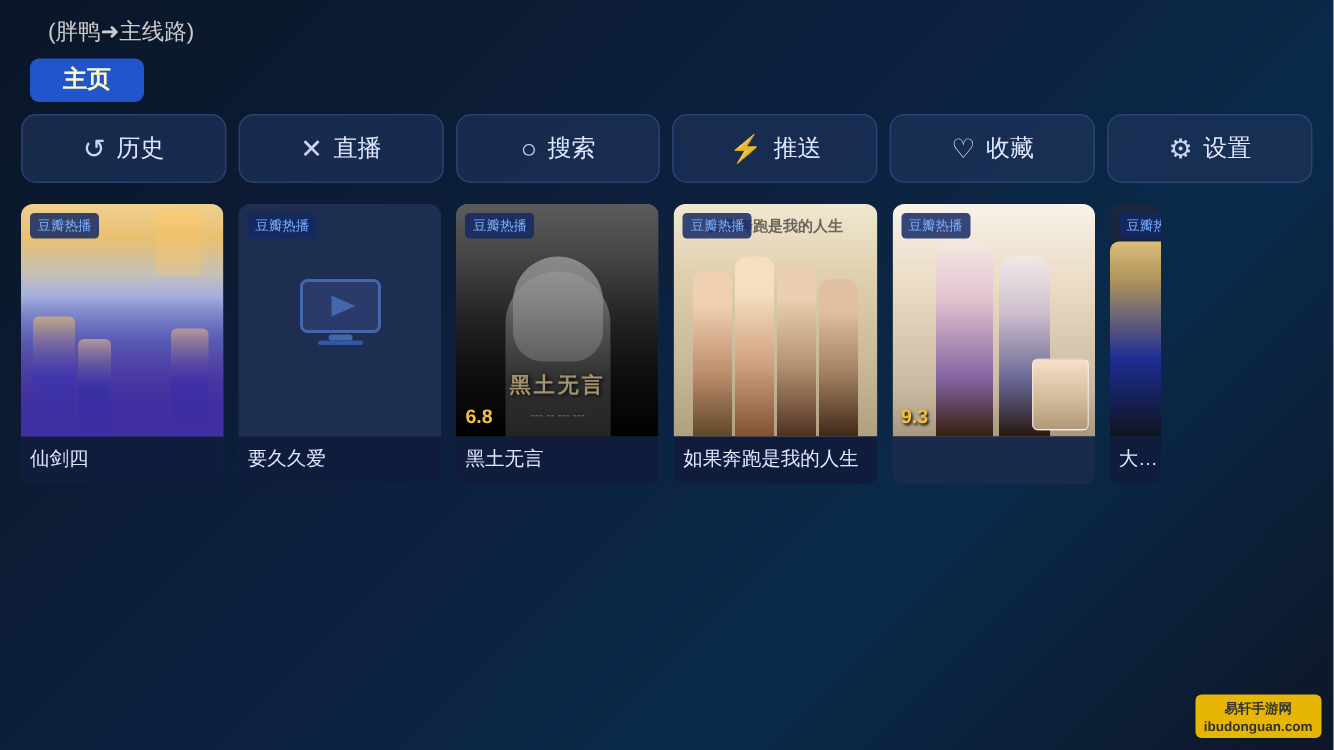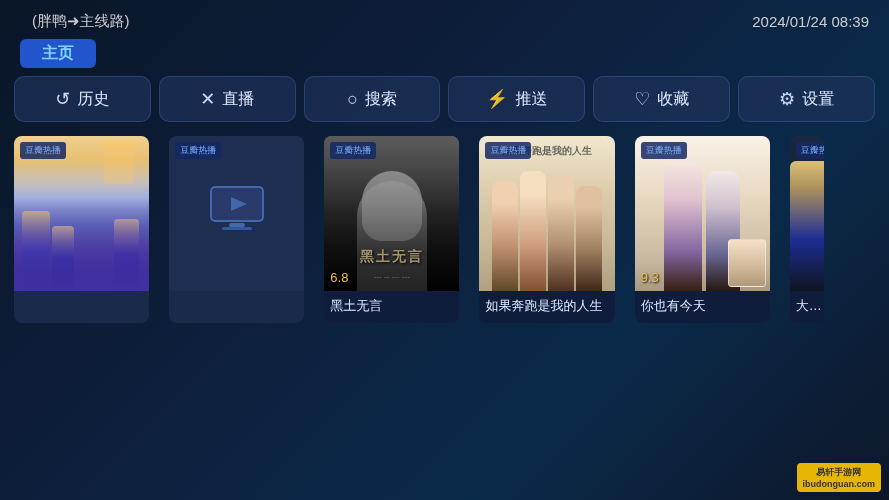--- a/index.html
+++ b/index.html
@@ -29,21 +29,21 @@
       color: #ccc;
     }
 
     
     .home-tab-row {
       padding: 0 20px 8px 20px;
     }
     .home-tab {
       display: inline-block;
       background: #2255cc;
-      color: #7dd3fc;
+      color: #fef9c3;
       font-size: 16px;
       padding: 4px 22px;
       border-radius: 6px;
       font-weight: bold;
     }
 
     
     .nav-bar {
       display: flex;
       gap: 8px;
@@ -64,21 +64,21 @@
       color: #e0e8ff;
     }
     .nav-icon {
       font-size: 18px;
       opacity: 0.9;
     }
 
     
     .content-row {
       display: flex;
-      gap: 20px;
+      gap: 10px;
       padding: 0 14px;
       overflow: hidden;
     }
     .card {
       flex: 0 0 calc((889px - 28px - 50px) / 6);
       width: calc((889px - 28px - 50px) / 6);
       border-radius: 8px;
       overflow: hidden;
       position: relative;
       background: #1a2a4a;
@@ -107,21 +107,21 @@
       padding: 2px 5px;
       border-radius: 3px;
       white-space: nowrap;
     }
     .card-rating {
       position: absolute;
       bottom: 6px;
       left: 6px;
       color: #f0c040;
       font-size: 13px;
-      font-weight: normal;
+      font-weight: bold;
       text-shadow: 1px 1px 2px #000;
     }
     .card-title {
       padding: 6px 6px 8px 6px;
       font-size: 13px;
       color: #e0e8ff;
       white-space: nowrap;
       overflow: hidden;
       text-overflow: ellipsis;
       background: rgba(10,20,50,0.6);
@@ -171,21 +171,20 @@
     .scene-ht {
       background: linear-gradient(180deg, #606060 0%, #404040 30%, #202020 60%, #101010 100%);
       position: relative;
     }
   </style>
 </head>
 <body>
 
 <div class="header">
   <span class="header-left">(胖鸭➜主线路)</span>
-  <span class="header-right">2024/01/24 08:39</span>
 </div>
 
 <div class="home-tab-row">
   <div class="home-tab">主页</div>
 </div>
 
 <div class="nav-bar">
   <div class="nav-item">
     <span class="nav-icon">↺</span>
     <span>历史</span>
@@ -222,37 +221,39 @@
 
         <div style="position:absolute;bottom:0;left:8px;width:28px;height:80px;background:linear-gradient(0deg,#2020a0,#4040c0 50%,#e0c080 100%);border-radius:4px 4px 0 0;opacity:0.9;"></div>
         <div style="position:absolute;bottom:0;left:38px;width:22px;height:65px;background:linear-gradient(0deg,#1010a0,#3030b0 50%,#f0d090 100%);border-radius:4px 4px 0 0;opacity:0.9;"></div>
         <div style="position:absolute;bottom:0;right:10px;width:25px;height:72px;background:linear-gradient(0deg,#2010a0,#4030b0 50%,#e0c090 100%);border-radius:4px 4px 0 0;opacity:0.9;"></div>
 
         <div style="position:absolute;top:8px;right:15px;width:30px;height:40px;background:rgba(255,200,100,0.3);border-radius:2px;"></div>
         <div style="position:absolute;top:4px;right:13px;width:34px;height:8px;background:rgba(255,200,100,0.4);border-radius:2px;"></div>
       </div>
       <div class="card-label">豆瓣热播</div>
     </div>
+    <div class="card-title">仙剑四</div>
   </div>
 
   <div class="card">
     <div class="card-image">
       <div class="tv-placeholder">
         <span class="tv-icon">
           
           <svg width="60" height="50" viewBox="0 0 60 50" fill="none">
             <rect x="4" y="4" width="52" height="34" rx="4" fill="#2a3a6a" stroke="#4466aa" stroke-width="2"></rect>
             <polygon points="24,14 24,28 40,21" fill="#4466aa"></polygon>
             <rect x="22" y="40" width="16" height="4" rx="2" fill="#4466aa"></rect>
             <rect x="15" y="44" width="30" height="3" rx="1.5" fill="#3355aa"></rect>
           </svg>
         </span>
       </div>
       <div class="card-label">豆瓣热播</div>
     </div>
+    <div class="card-title">要久久爱</div>
   </div>
 
   <div class="card">
     <div class="card-image">
       <div class="scene-ht" style="width:100%;height:100%;position:relative;">
 
         <div style="position:absolute;top:0;left:0;right:0;bottom:0;background:linear-gradient(180deg,#555 0%,#333 30%,#111 70%,#000 100%);"></div>
 
         <div style="position:absolute;bottom:-10px;left:50%;transform:translateX(-50%);width:70px;height:120px;background:linear-gradient(180deg,#888 0%,#555 30%,#333 60%,#222 100%);border-radius:35px 35px 10px 10px;opacity:0.95;"></div>
 
@@ -297,21 +298,20 @@
           <div style="width:34px;height:120px;background:linear-gradient(0deg,#201008,#606090 30%,#d0c0d0 70%,#f0eae8 100%);border-radius:10px 10px 0 0;opacity:0.95;"></div>
         </div>
 
         <div style="position:absolute;bottom:4px;right:4px;width:38px;height:48px;border-radius:4px;background:linear-gradient(180deg,#f0d8c0,#c0a890);border:1px solid rgba(255,255,255,0.5);overflow:hidden;">
           <div style="width:100%;height:100%;background:linear-gradient(180deg,#f5e0c8 0%,#d0b898 60%,#b09878 100%);"></div>
         </div>
       </div>
       <div class="card-label">豆瓣热播</div>
       <div class="card-rating">9.3</div>
     </div>
-    <div class="card-title">你也有今天</div>
   </div>
 
   <div class="card">
     <div class="card-image">
       <div style="width:200px;height:155px;position:relative;background:linear-gradient(180deg,#1a2840 0%,#0d1828 60%,#080e18 100%);">
 
         <div style="position:absolute;bottom:0;left:0;width:80px;height:130px;background:linear-gradient(0deg,#101520,#2030a0 40%,#c0a060 80%,#f0d080 100%);border-radius:6px 6px 0 0;opacity:0.9;"></div>
 
         <div style="position:absolute;bottom:6px;left:6px;color:#f0c040;font-size:13px;font-weight:bold;text-shadow:1px 1px 2px #000;margin-left:28px;">8.6</div>
       </div>

